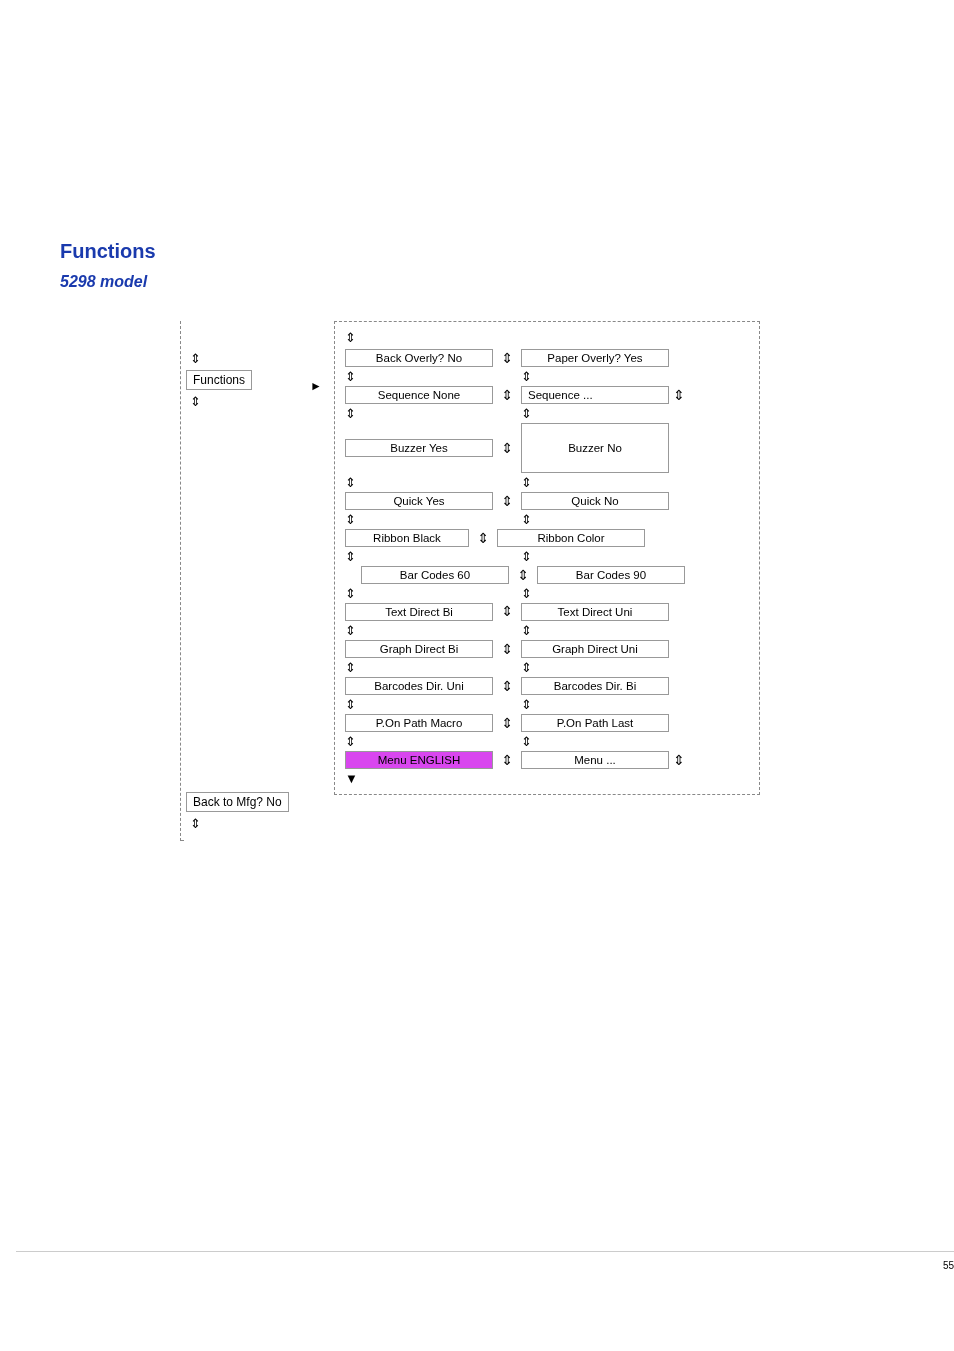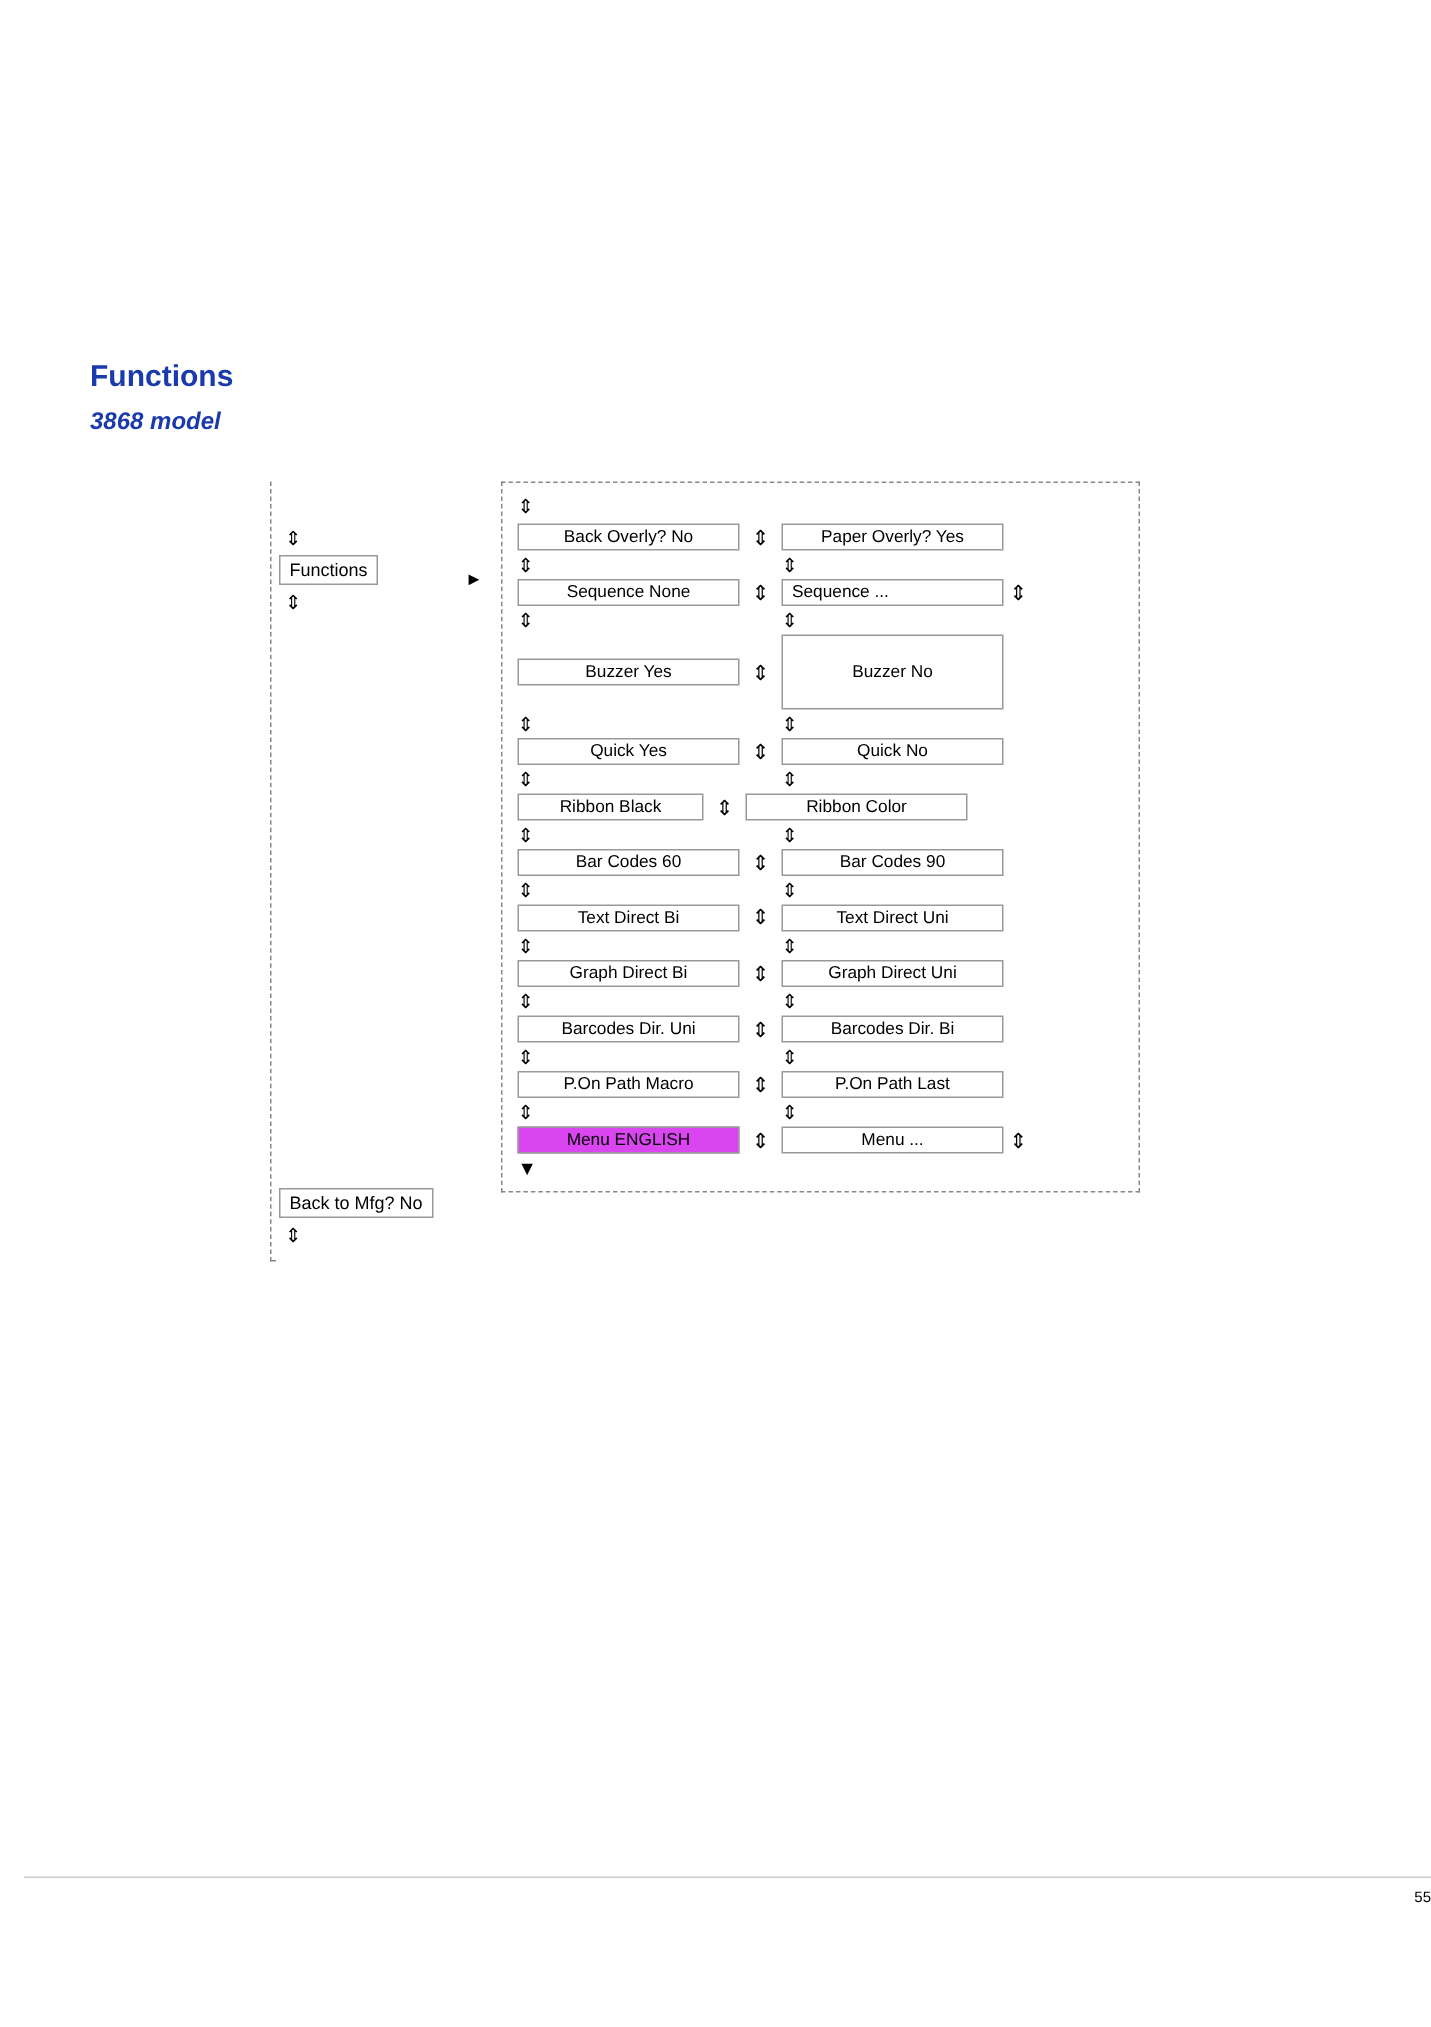--- a/index.html
+++ b/index.html
@@ -60,21 +60,21 @@
       padding-top: 8px;
     }
   </style>
 </head>
 <body>
 
 <div class="page-container">
 
   <h2 class="section-title">Functions</h2>
 
-  <p class="section-subtitle">3868 model</p>
+  <p class="section-subtitle">5298 model</p>
 
   <div class="diagram-wrapper">
 
     <div style="display:flex; align-items:flex-start;">
 
       <div style="width:130px; display:flex; flex-direction:column; justify-content:space-between; padding-top:30px; padding-bottom:10px; min-height:520px; position:relative;">
 
         <div style="position:absolute; left:0; top:0; bottom:0; border-left:1px dashed #888; border-bottom:1px dashed #888; width:4px;"></div>
 
         <div style="font-size:13px; margin-left:10px; margin-bottom:4px;">⇕</div>
@@ -149,21 +149,21 @@
             <div style="display: flex; align-items: center; margin: 2px 0px;">
               <div style="width: 124px; border: 1px solid rgb(153, 153, 153); padding: 2px 6px; font-size: 11.5px; text-align: center; background: rgb(255, 255, 255);">Ribbon Black</div>
               <div style="width: 28px; text-align: center; font-size: 14px;">⇕</div>
               <div style="width: 148px; border: 1px solid rgb(153, 153, 153); padding: 2px 6px; font-size: 11.5px; text-align: center; background: rgb(255, 255, 255);">Ribbon Color</div>
             </div>
             <div style="display: flex; margin: 2px 0px;">
               <span style="width: 148px; font-size: 13px;">⇕</span>
               <span style="width: 28px;"></span>
               <span style="font-size: 13px;">⇕</span>
             </div>
-            <div style="display: flex; align-items: center; margin: 2px 0px;">
+            <div style="display: flex; align-items: center; margin: 2px 16px;">
               <div style="width: 148px; border: 1px solid rgb(153, 153, 153); padding: 2px 6px; font-size: 11.5px; text-align: center; background: rgb(255, 255, 255);">Bar Codes 60</div>
               <div style="width: 28px; text-align: center; font-size: 14px;">⇕</div>
               <div style="width: 148px; border: 1px solid rgb(153, 153, 153); padding: 2px 6px; font-size: 11.5px; text-align: center; background: rgb(255, 255, 255);">Bar Codes 90</div>
             </div>
             <div style="display: flex; margin: 2px 0px;">
               <span style="width: 148px; font-size: 13px;">⇕</span>
               <span style="width: 28px;"></span>
               <span style="font-size: 13px;">⇕</span>
             </div>
             <div style="display: flex; align-items: flex-start; margin: 2px 0px;">

